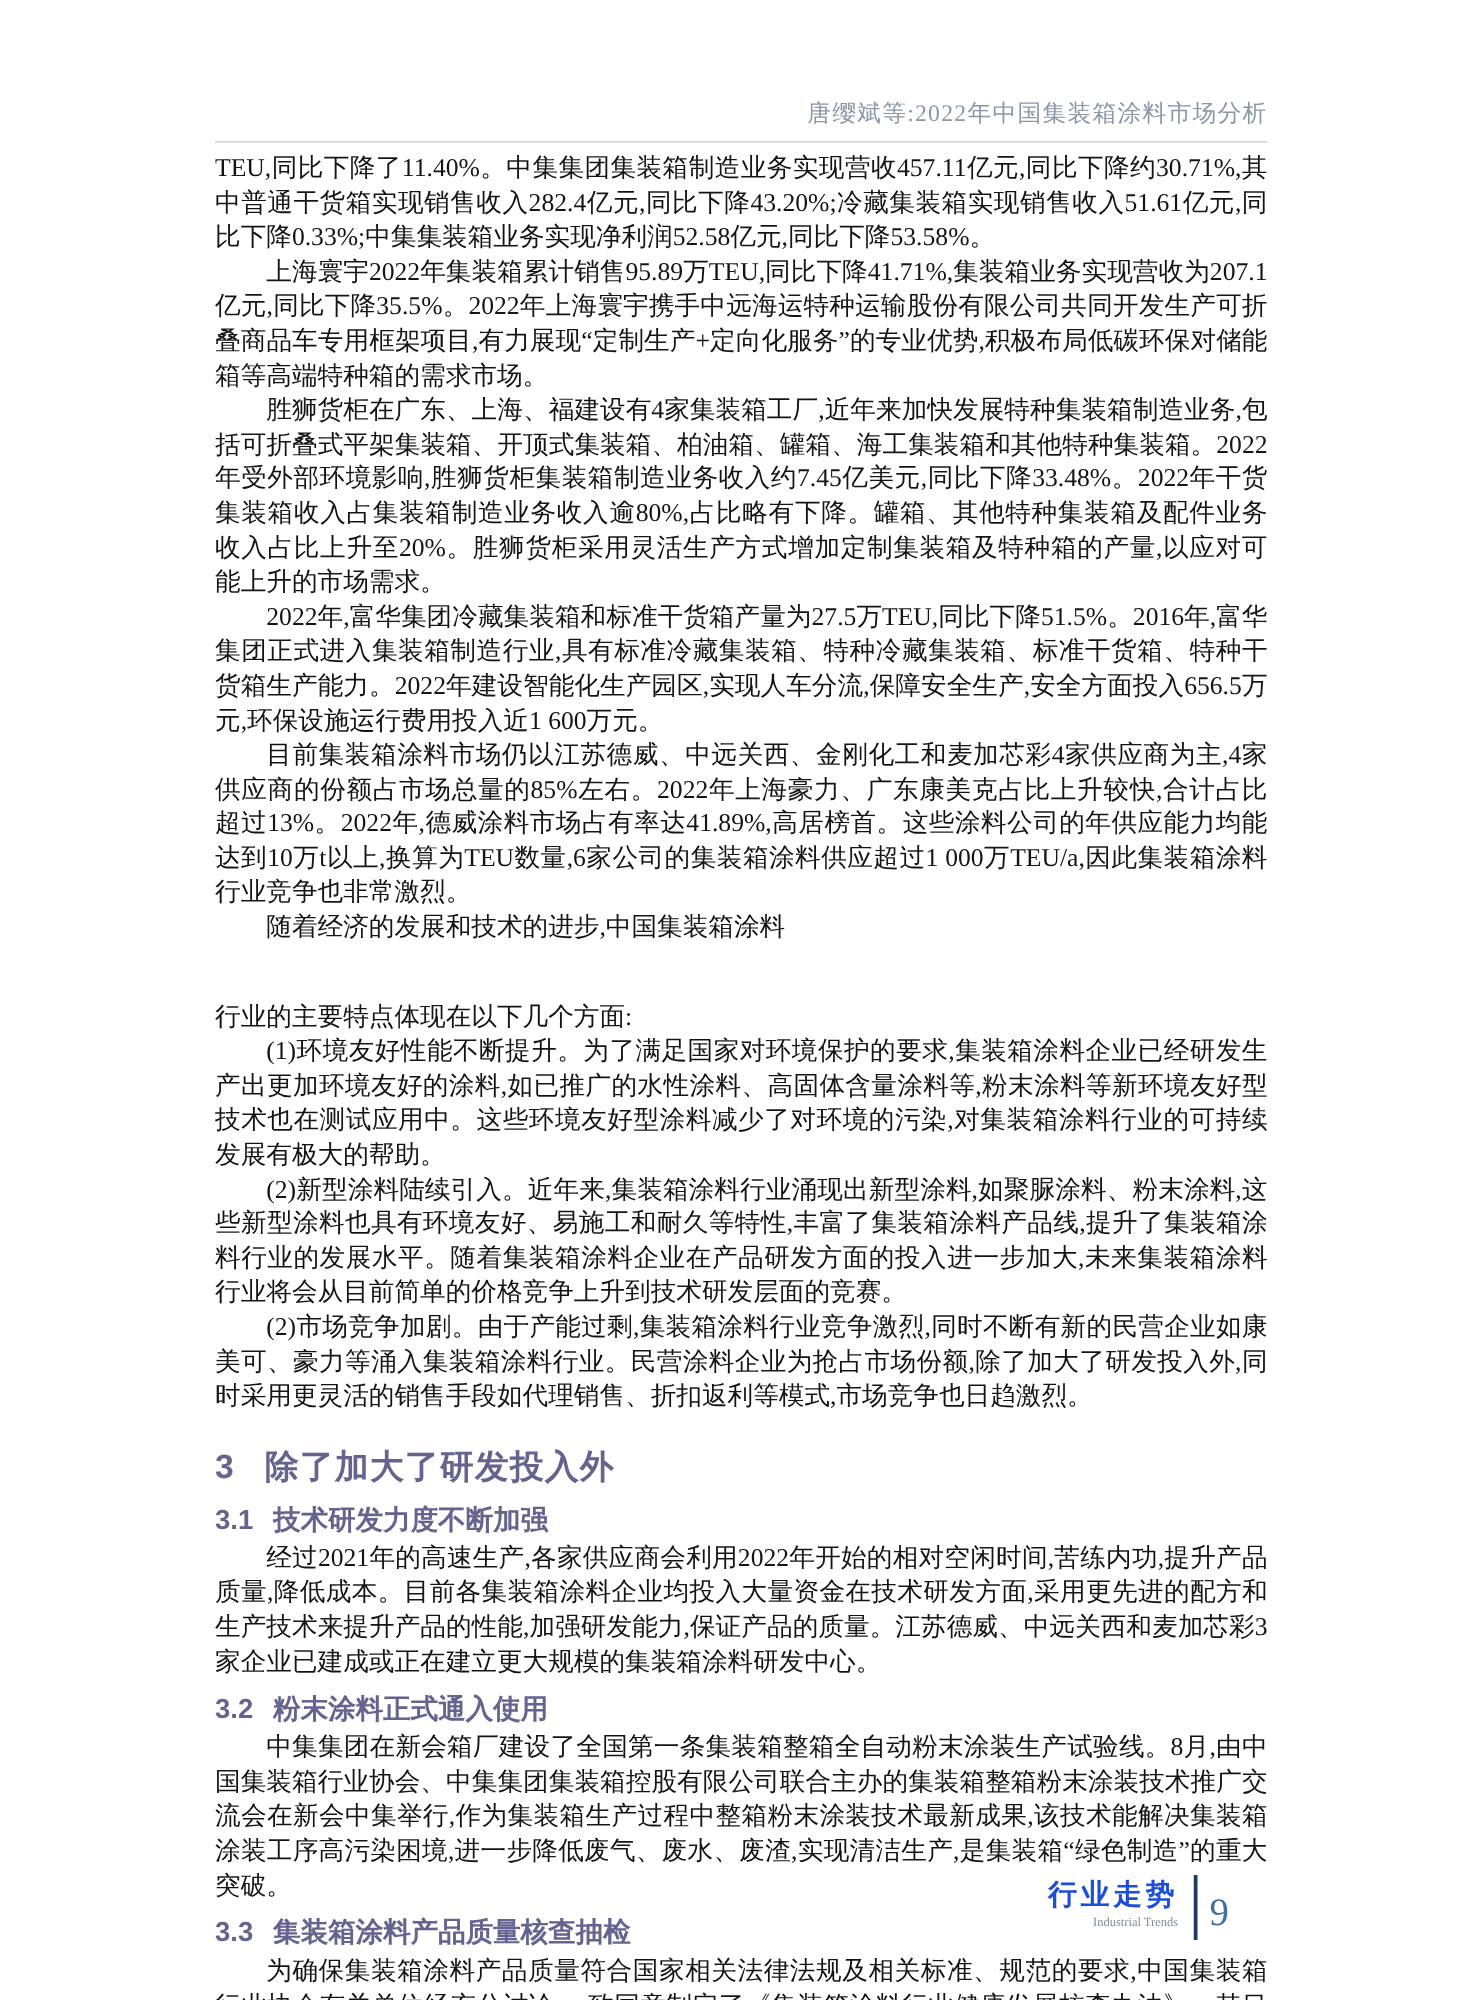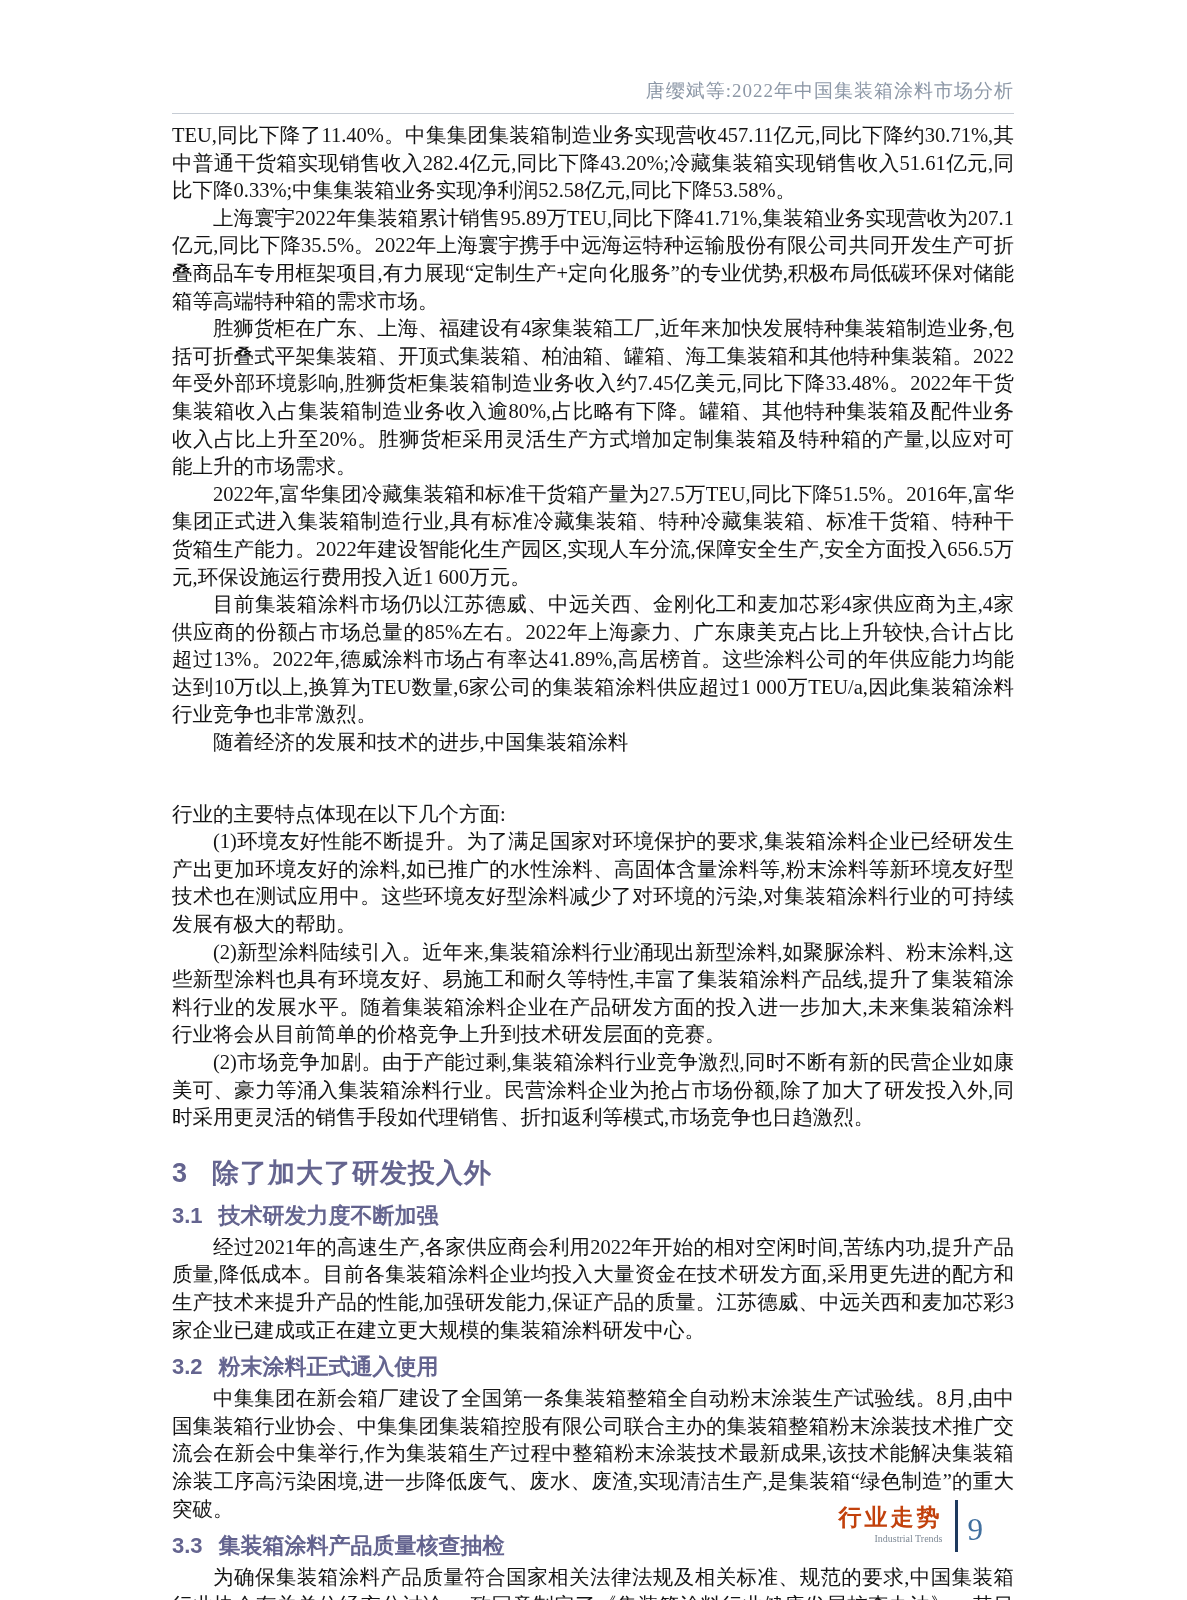--- a/index.html
+++ b/index.html
@@ -63,25 +63,25 @@
   
   .page-footer{
     position:absolute;
     right:150px;
     bottom:48px;
     display:flex;
     align-items:center;
   }
   .footer-labels{text-align:right;}
   .footer-cn{
-    font-family:Liberation Sans, sans-serif;
+    font-family:Liberation Mono, monospace;
     font-weight:700;
     font-size:23px;
     line-height:26px;
-    color:#c2410c;
+    color:#1d4ed8;
     letter-spacing:3px;
   }
   .footer-en{
     font-family:"Liberation Serif","DejaVu Serif",serif;
     font-size:10px;
     line-height:18px;
     color:#7f8a96;
   }
   .footer-bar{
     width:3px;height:52px;

